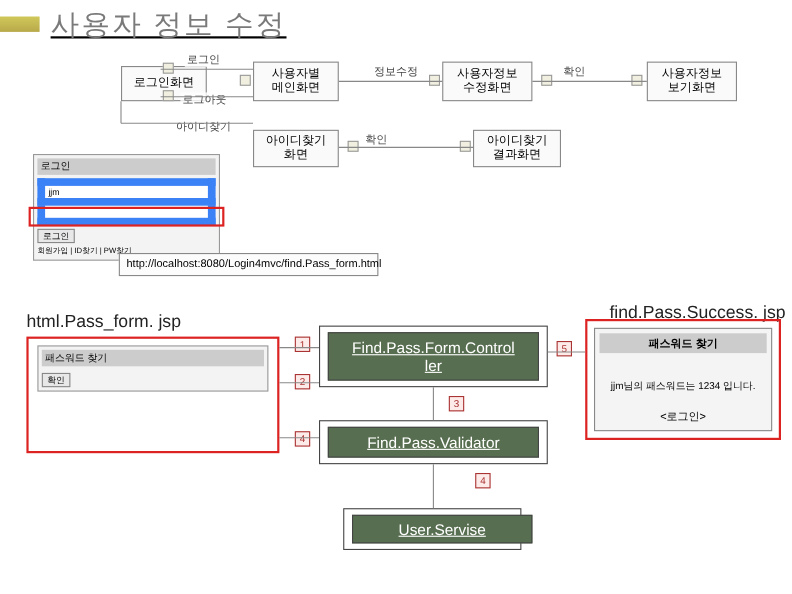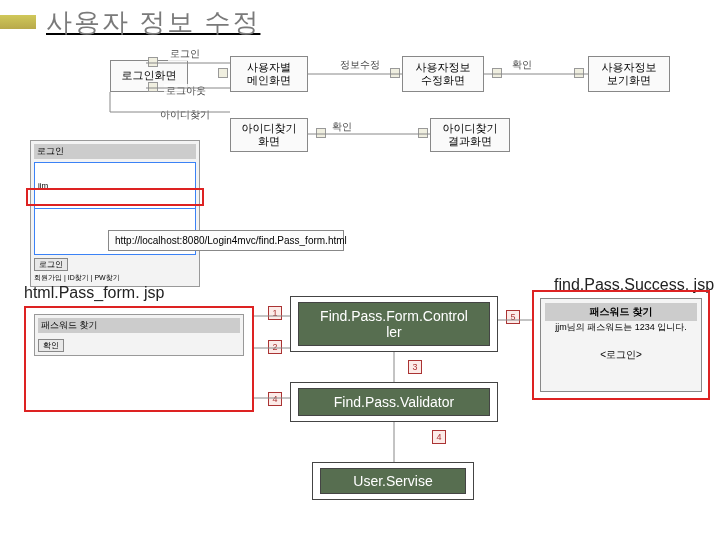--- a/index.html
+++ b/index.html
@@ -8,24 +8,24 @@
   .accent-bar { width: 36px; height: 14px; background: linear-gradient(#d0c85a, #b8a94a); margin-right: 10px; }
   .title { font-size: 26px; color: #7a7a7a; letter-spacing: 2px; }
   .flow-box { position: absolute; border: 1px solid #888; background: #fafafa; font-size: 11px; display: flex; align-items: center; justify-content: center; text-align: center; padding: 2px 4px; line-height: 1.2; }
   .lbl { position: absolute; font-size: 10px; color: #444; background: rgba(255,255,255,0.8); padding: 0 2px; }
   .url-box { position: absolute; border: 1px solid #888; background: #fcfcfc; font-size: 10px; padding: 4px 6px; }
   .jsp-label { position: absolute; font-size: 16px; color: #222; }
   .red-frame { position: absolute; border: 2px solid #d22; }
   .mock-form { position: absolute; border: 1px solid #999; background: #f3f3f3; font-size: 9px; padding: 3px; }
   .mock-form .bar { background: #ccc; padding: 1px 3px; font-size: 9px; margin-bottom: 3px; }
   .mock-form table { border-collapse: collapse; width: 100%; }
-  .mock-form td { border: 1px solid #3b82f6; padding: 18px 3px; font-size: 8px; background: #fff; }
+  .mock-form td { border: 7px solid #3b82f6; padding: 1px 3px; font-size: 8px; background: #fff; }
   .mock-form .btn { display: inline-block; border: 1px solid #888; background: #e8e8e8; padding: 0 4px; font-size: 8px; margin-top: 3px; }
   .num { position: absolute; width: 14px; height: 14px; border: 1px solid #a33; background: #fcebe8; color: #a33; font-size: 9px; display: flex; align-items: center; justify-content: center; }
-  .ctrl-box { position: absolute; border: 1px solid #444; background: #576e50; color: #fff; font-size: 14px; display: flex; align-items: center; justify-content: center; text-align: center; padding: 4px; }
+  .ctrl-box { position: absolute; border: 1px solid #444; background: #576e50; color: #fff; font-size: 14px; display: flex; align-items: center; justify-content: center; text-align: center; padding: 4px; text-decoration: underline; }
   .ctrl-outer { position: absolute; border: 1px solid #444; }
   .result-box { position: absolute; border: 1px solid #888; background: #f4f4f4; font-size: 10px; padding: 4px; text-align: center; }
   .arrow-sq { position: absolute; width: 10px; height: 10px; border: 1px solid #999; background: #f0efe0; }
   svg.connector { position: absolute; top: 0; left: 0; width: 720px; height: 540px; pointer-events: none; }
 </style>
 </head>
 <body>
 
 <div class="title-row">
   <div class="accent-bar"></div>
@@ -97,26 +97,26 @@
 <div class="num" style="left:506px; top:310px;">5</div>
 
 <div class="ctrl-outer" style="left:290px; top:296px; width:208px; height:56px;"></div>
 <div class="ctrl-box" style="left:298px; top:302px; width:192px; height:44px; white-space:pre;">Find.Pass.Form.Control
 ler</div>
 
 <div class="ctrl-outer" style="left:290px; top:382px; width:208px; height:40px;"></div>
 <div class="ctrl-box" style="left:298px; top:388px; width:192px; height:28px;">Find.Pass.Validator</div>
 
 <div class="ctrl-outer" style="left:312px; top:462px; width:162px; height:38px;"></div>
-<div class="ctrl-box" style="left:320px; top:468px; width:146px; height:26px;">User.Servise</div>
+<div class="ctrl-box" style="left:320px; top:468px; width:164px; height:26px;">User.Servise</div>
 
 <div class="red-frame" style="left:532px; top:290px; width:178px; height:110px;"></div>
 <div class="result-box" style="left:540px; top:298px; width:162px; height:94px;">
   <div style="background:#ccc; font-weight:bold; padding:2px;">패스워드 찾기</div>
-  <div style="margin-top:0; font-size:9px;">jjm님의 패스워드는 1234 입니다.</div>
+  <div style="margin-top:24px; font-size:9px;">jjm님의 패스워드는 1234 입니다.</div>
   <div style="margin-top:14px; font-size:10px;">&lt;로그인&gt;</div>
 </div>
 
 <svg class="connector">
   <g stroke="#888" stroke-width="1" fill="none">
     <line x1="146" y1="63" x2="230" y2="63"></line>
     <line x1="146" y1="88" x2="230" y2="88"></line>
     <line x1="308" y1="74" x2="402" y2="74"></line>
     <line x1="484" y1="74" x2="588" y2="74"></line>
     <line x1="110" y1="92" x2="110" y2="112"></line>

